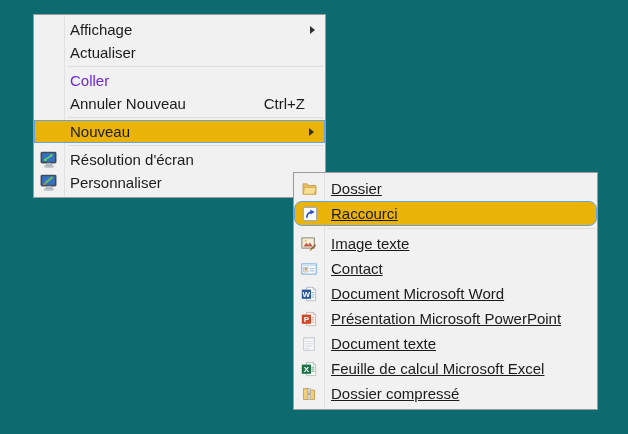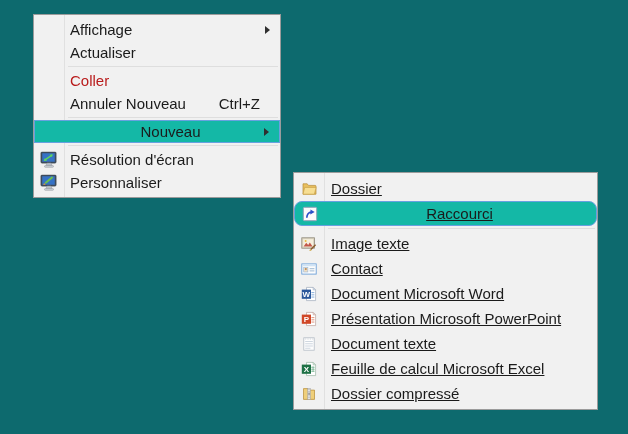--- a/index.html
+++ b/index.html
@@ -29,46 +29,45 @@
     left: 30px;
     top: 0;
     bottom: 0;
     width: 1px;
     background: #e0e0e0;
     z-index: 0;
   }
   .main-menu {
     left: 33px;
     top: 14px;
-    width: 248px;
+    width: 293px;
   }
   .sub-menu {
     left: 293px;
     top: 172px;
     width: 305px;
     text-decoration: underline;
   }
   .mi {
     position: relative;
     display: flex;
     align-items: center;
     height: 23px;
     padding-left: 36px;
     padding-right: 8px;
     cursor: default;
     white-space: nowrap;
   }
   .sub-menu .mi { height: 25px; padding-left: 37px; }
-  .mi.disabled { color: #b91c1c; }
+  .mi.disabled { color: #6d28d9; }
   .mi.highlighted {
-    background: #14b8a6;
+    background: #eab308;
     border: 1px solid #67a1e0;
     padding-left: 35px;
     z-index: 1;
-    justify-content: center;
   }
   .sub-menu .mi.highlighted { padding-left: 36px; border-radius: 8px; }
   .sep {
     height: 1px;
     background: #dedede;
     margin: 2px 2px 2px 34px;
   }
   .lbl { position: relative; z-index: 1; }
   .shortcut {
     margin-left: auto;

